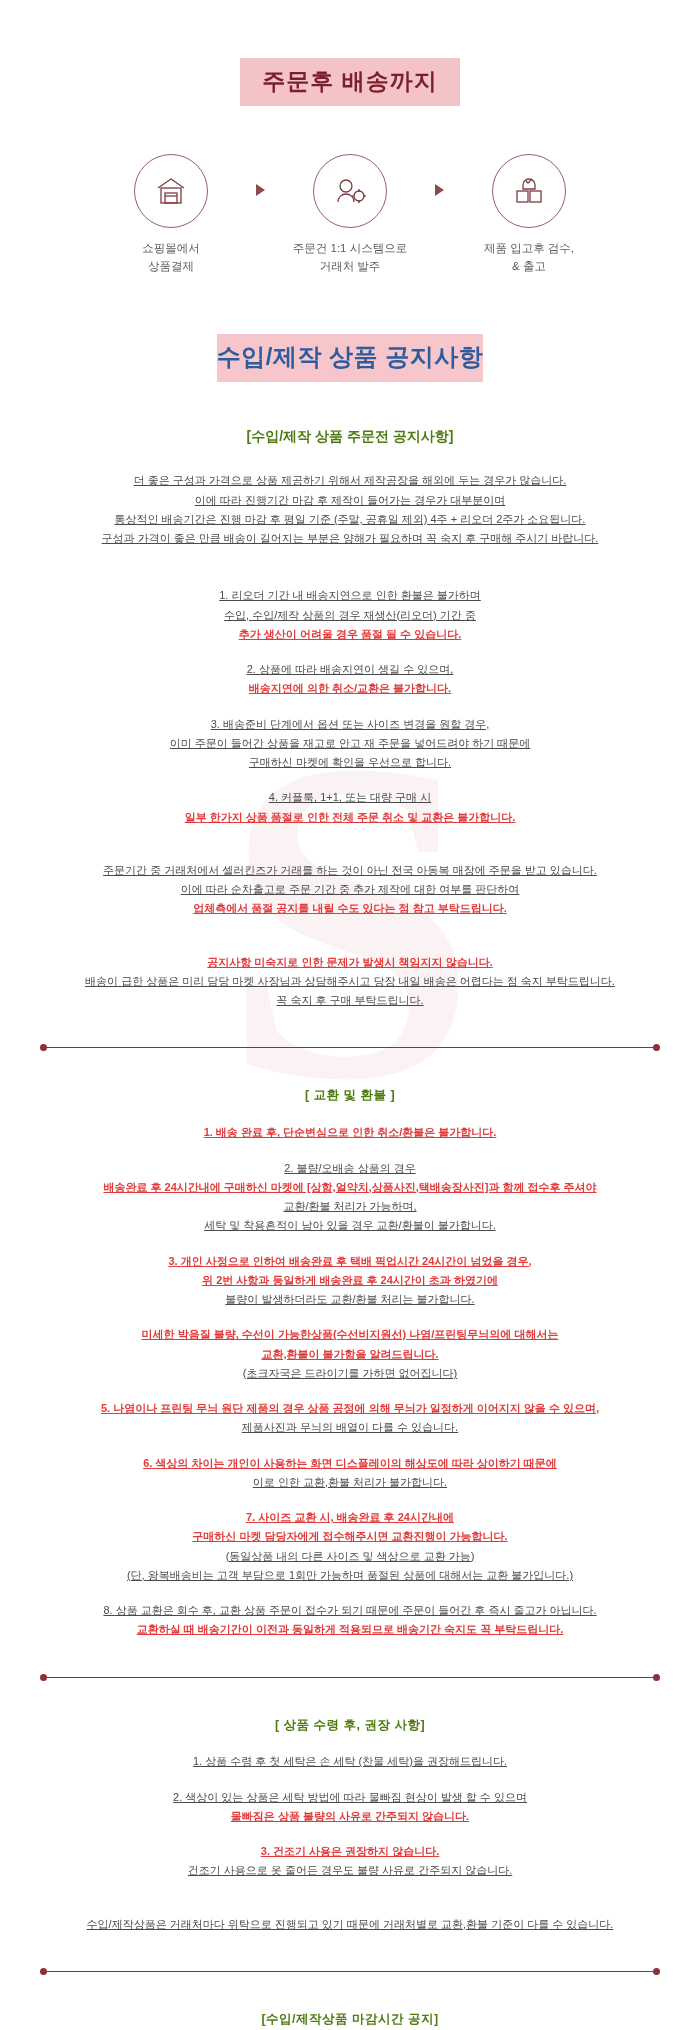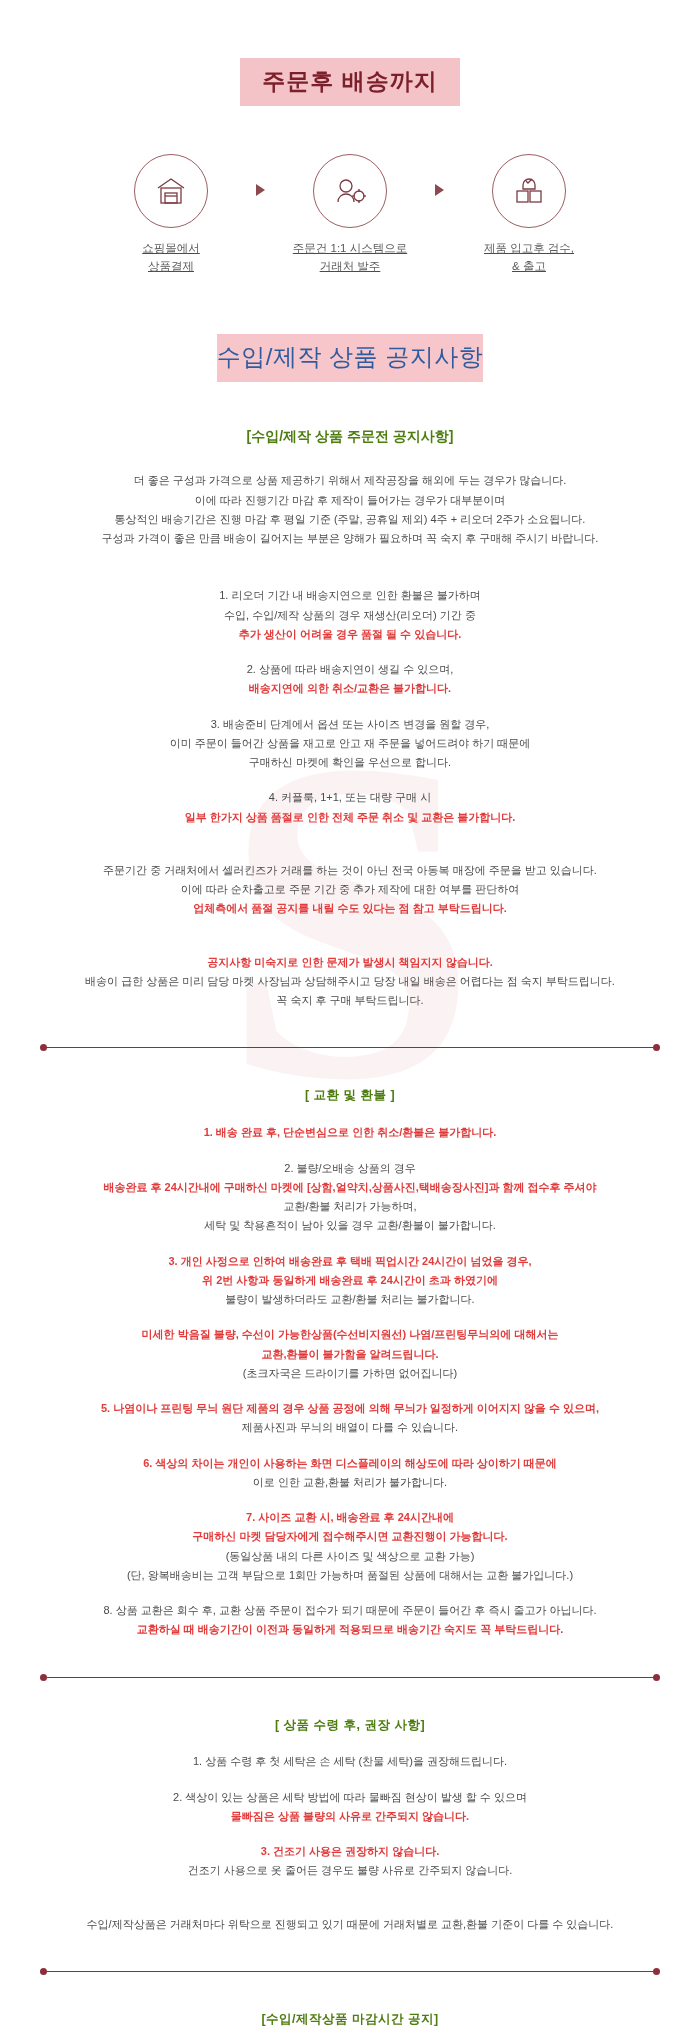--- a/index.html
+++ b/index.html
@@ -46,21 +46,20 @@
     font-family:"Liberation Sans", sans-serif;
   }
 
   
   .steps {
     display:flex;
     justify-content:center;
     align-items:flex-start;
     gap:10px;
     margin-top:48px;
-    text-decoration:underline;
   }
   .step { width:150px; text-align:center; }
   .circle {
     width:74px; height:74px;
     border:1px solid #9c5d62;
     border-radius:50%;
     margin:0 auto;
     display:flex;
     align-items:center;
     justify-content:center;
@@ -81,34 +80,34 @@
     border-bottom:6px solid transparent;
   }
 
   
   .section-title-wrap { text-align:center; margin-top:58px; }
   .section-title {
     display:inline-block;
     background:#f7c6cb;
     padding:2px 0 4px;
     font-size:24px;
-    font-weight:normal;
+    font-weight:bold;
     color:#2f5c9e;
     letter-spacing:0.5px;
   }
 
   .block { text-align:center; padding:0 40px; }
   .h-note {
     font-weight:bold;
     color:#4d7c0f;
     font-size:14px;
     margin-top:42px;
     margin-bottom:23px;
   }
-  p.line { margin:0; }
+  p.line { margin:0;text-decoration:underline; }
   .gap-md { height:22px; }
   .gap-lg { height:34px; }
   .red-b { color:#e23b3b; font-weight:bold; }
 
   
   .divider {
     position:relative;
     margin:34px 40px;
     height:7px;
   }

